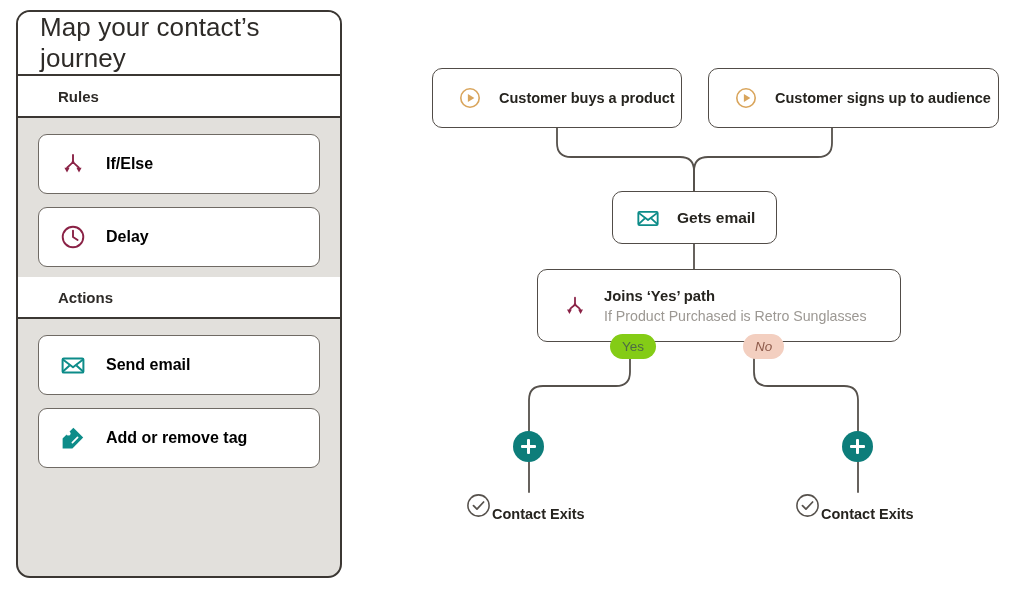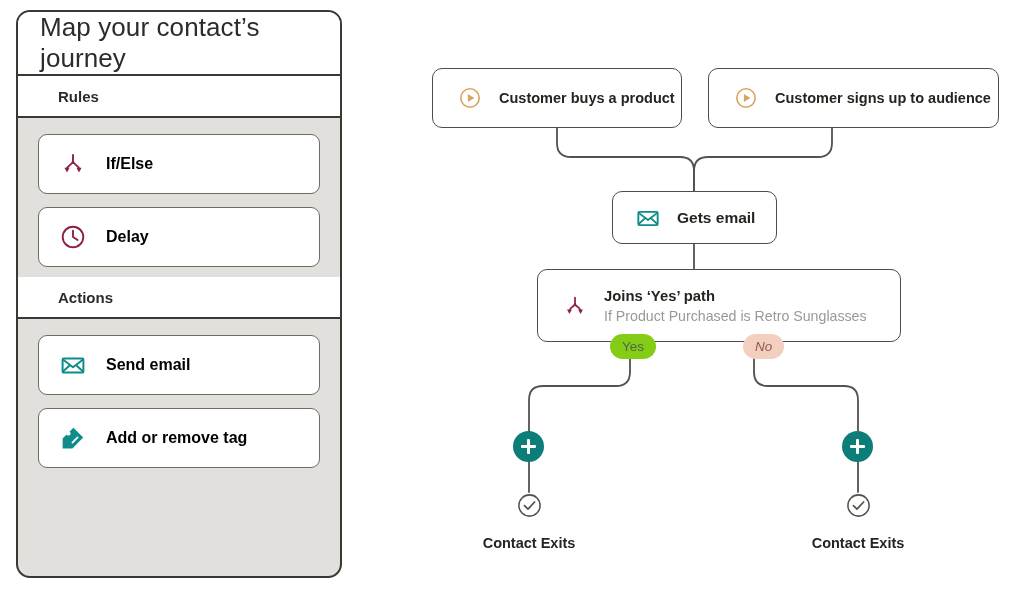--- a/index.html
+++ b/index.html
@@ -101,21 +101,21 @@
     display: flex; align-items: center; justify-content: center;
   }
   .plus-btn::before, .plus-btn::after {
     content: ""; position: absolute; background: #ffffff; border-radius: 1px;
   }
   .plus-btn::before { width: 15px; height: 2.4px; }
   .plus-btn::after  { width: 2.4px; height: 15px; }
   #plus-yes { left: 158px; top: 431px; }
   #plus-no  { left: 487px; top: 431px; }
 
-  .exit { position: absolute; display: flex; flex-direction: column; align-items: center; }
+  .exit { position: absolute; display: flex; flex-direction: row; align-items: center; }
   #exit-yes { left: 110px; top: 492px; width: 128px; }
   #exit-no  { left: 439px; top: 492px; width: 128px; }
   .exit-label { margin-top: 12px; font-size: 14.5px; font-weight: bold; color: #26241f; white-space: nowrap; }
 </style>
 </head>
 <body>
 
 <div id="root">
 
   <div class="panel">

